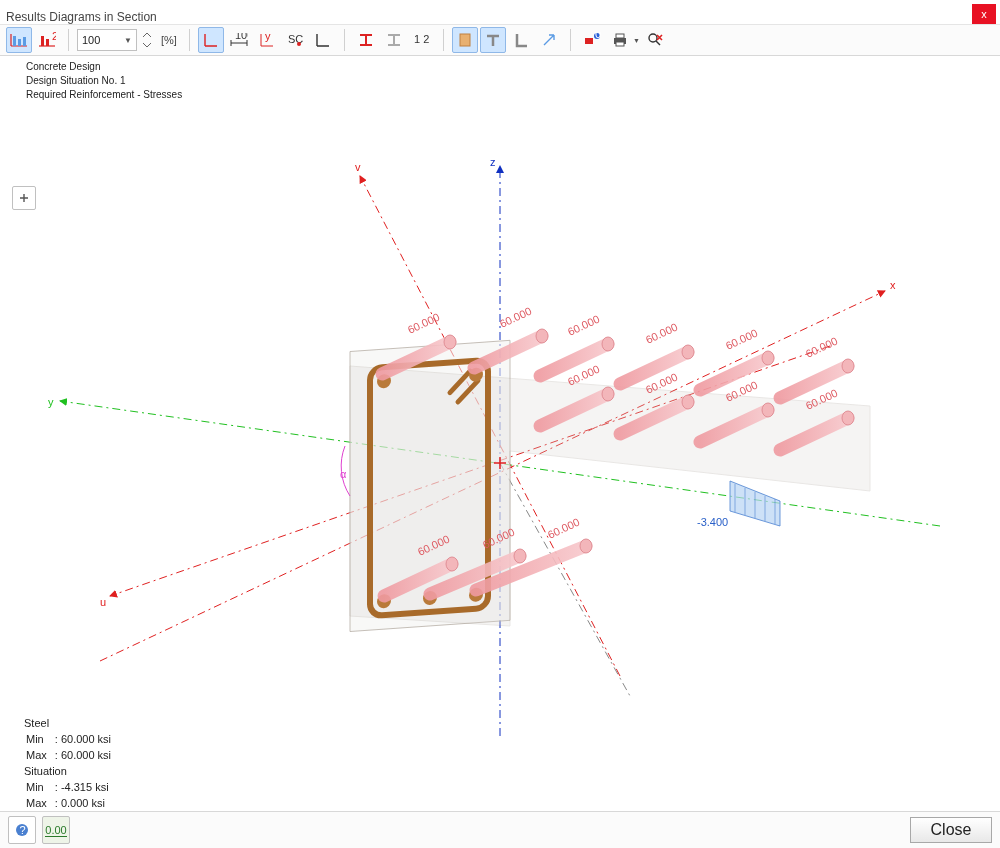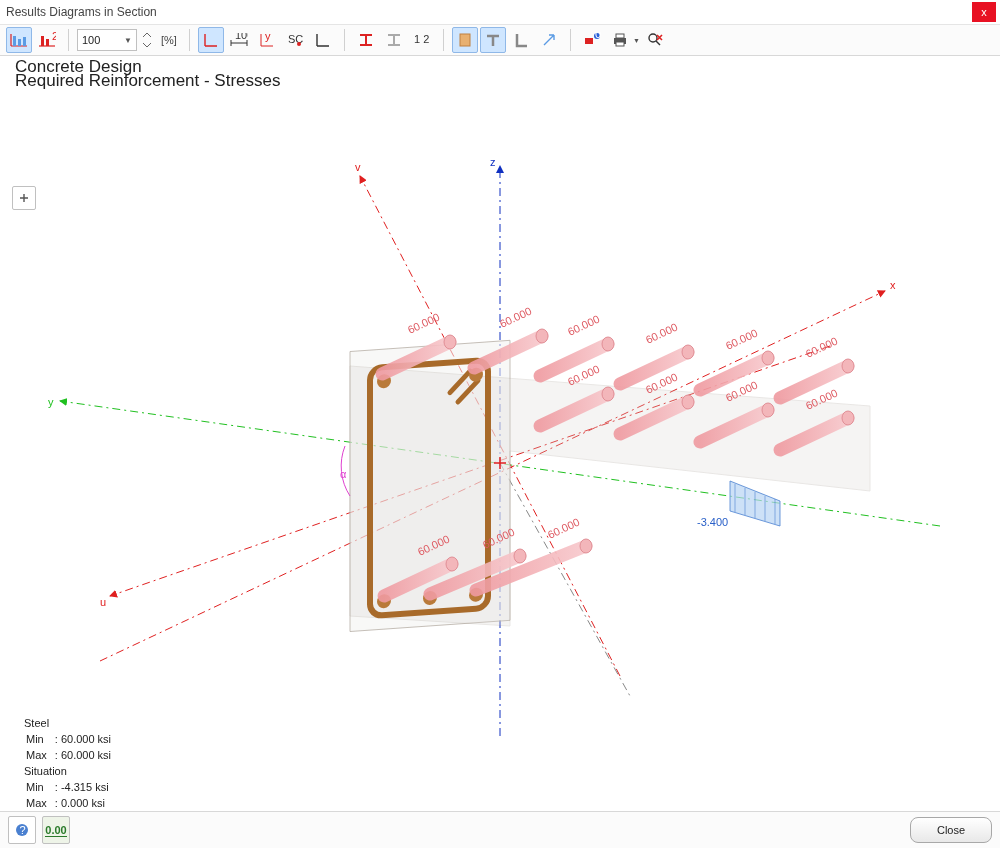--- a/index.html
+++ b/index.html
@@ -1,31 +1,31 @@
 <!DOCTYPE html>
 <html><head>
 <meta charset="utf-8">
 <style>
 html,body{margin:0;padding:0;font-family:"Segoe UI",Tahoma,sans-serif;font-size:11px;color:#222;background:#fff;width:1000px;height:848px;overflow:hidden}
-.title-bar{height:24px;background:#fff;display:flex;align-items:center;padding:0 4px;border-bottom:1px solid #e5e5e5}
+.title-bar{height:24px;background:#fff;display:flex;align-items:flex-end;padding:0 4px;border-bottom:1px solid #e5e5e5}
 .title-bar .t{flex:1;font-size:12px;color:#444;padding-left:2px}
 .close-b{width:24px;height:20px;background:#e81123;color:#fff;display:flex;align-items:center;justify-content:center;font-size:11px}
 .toolbar{height:30px;background:#fbfbfb;border-bottom:1px solid #d8d8d8;display:flex;align-items:center;padding:0 6px;gap:2px}
 .tb{width:24px;height:24px;display:flex;align-items:center;justify-content:center;border:1px solid transparent;border-radius:2px;font-size:11px}
 .tb.on{background:#cfe6ff;border-color:#8fb8e8}
 .sep{width:1px;height:22px;background:#d0d0d0;margin:0 6px}
 .zoom{width:50px;height:20px;border:1px solid #c0c0c0;background:#fff;display:flex;align-items:center;justify-content:space-between;padding:0 4px;font-size:11px}
 .chev{font-size:8px;color:#555}
 .pct{color:#444;margin-left:4px;margin-right:4px}
-.info{padding:4px 8px;line-height:14px;font-size:17px;color:#222;position:absolute;top:56px;left:7px}
+.info{padding:4px 8px;line-height:14px;font-size:10px;color:#222;position:absolute;top:56px;left:18px}
 .canvas{position:absolute;top:56px;left:0;right:0;height:680px}
 .legend{position:absolute;left:24px;top:716px;font-size:11px;line-height:14px}
 .footbar{position:absolute;left:0;bottom:0;right:0;height:36px;background:#fbfbfb;border-top:1px solid #d8d8d8;display:flex;align-items:center;padding:0 8px}
 .ftb{width:26px;height:26px;border:1px solid #c0c0c0;background:#fff;display:flex;align-items:center;justify-content:center;margin-right:6px;border-radius:2px;font-size:11px}
-.close-btn{margin-left:auto;width:80px;height:24px;background:linear-gradient(#fff,#e8e8e8);border:1px solid #a8a8a8;border-radius:8px;font-size:11px;display:flex;align-items:center;justify-content:center}
+.close-btn{margin-left:auto;width:80px;height:24px;background:linear-gradient(#fff,#e8e8e8);border:1px solid #a8a8a8;border-radius:0;font-size:16px;display:flex;align-items:center;justify-content:center}
 .legend table td{padding:0 6px 0 0}
 .legend .hdr{color:#222}
 .exp{position:absolute;width:22px;height:22px;background:#fff;border:1px solid #c0c0c0;border-radius:2px;display:flex;align-items:center;justify-content:center;font-size:10px}
 svg text{font-family:"Segoe UI",Tahoma,sans-serif;font-size:11px}
 </style>
 </head>
 <body>
 
 <div class="title-bar">
   <div class="t">Results Diagrams in Section</div>
@@ -146,20 +146,21 @@
       <svg width="16" height="16">
         <circle cx="6" cy="6" r="4" stroke="#333" fill="none" stroke-width="1.4"></circle>
         <path d="M9 9l4 4" stroke="#333" stroke-width="1.4"></path>
         <path d="M10 3l5 5M15 3l-5 5" stroke="#d22" stroke-width="1.6"></path>
       </svg>
     </div>
 </div>
 
 <div class="info">
   <div>Concrete Design</div>
+  <div>Design Situation No. 1</div>
   <div>Required Reinforcement - Stresses</div>
 </div>
 
 <div class="canvas">
 <svg width="1000" height="680" viewBox="0 0 1000 680">
   <defs>
     <marker id="arr-red" markerWidth="8" markerHeight="8" refX="7" refY="4" orient="auto">
           <path d="M0 0L8 4L0 8Z" fill="#e02020"></path>
         </marker>
     <marker id="arr-blue" markerWidth="8" markerHeight="8" refX="7" refY="4" orient="auto">
@@ -345,16 +346,16 @@
 </div>
 
 <div class="footbar">
   <div class="ftb">
     <svg width="16" height="16">
         <circle cx="8" cy="8" r="6" fill="#4a80d0"></circle>
         <text x="5.5" y="12" font-size="10" fill="#fff">?</text>
       </svg>
   </div>
   <div class="ftb" style="background:#eef4e8">
-    <span style="color:#2a7a2a;font-weight:bold;border-bottom:1px solid #2a7a2a">0.00</span>
+    <span style="color:#2a7a2a;font-weight:normal;border-bottom:1px solid #2a7a2a">0.00</span>
   </div>
   <div class="close-btn">Close</div>
 </div>
 
 </body></html>

